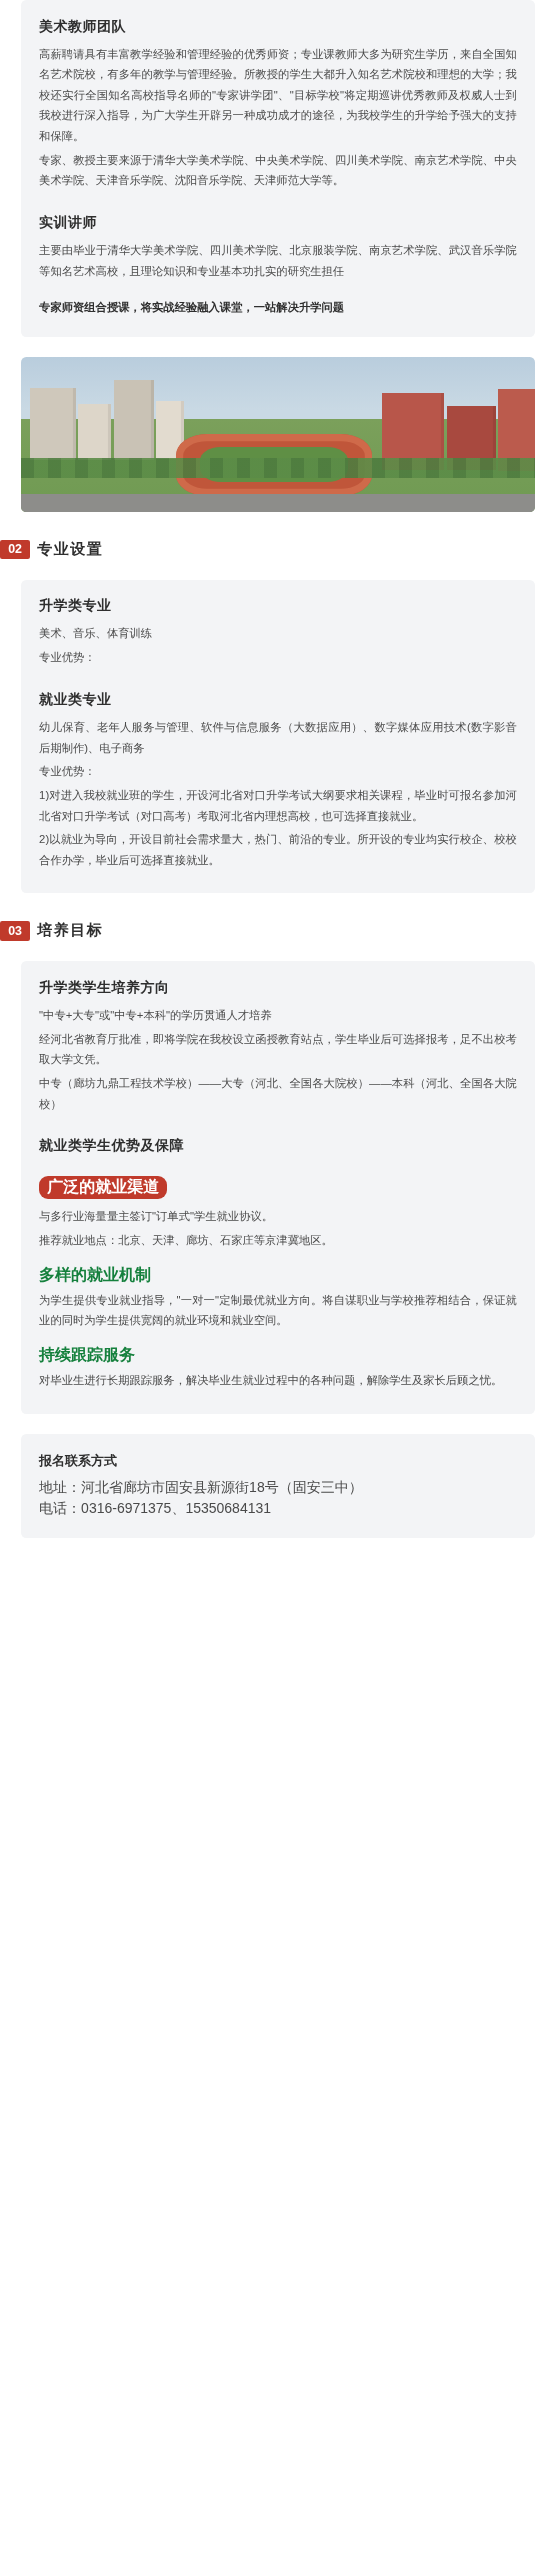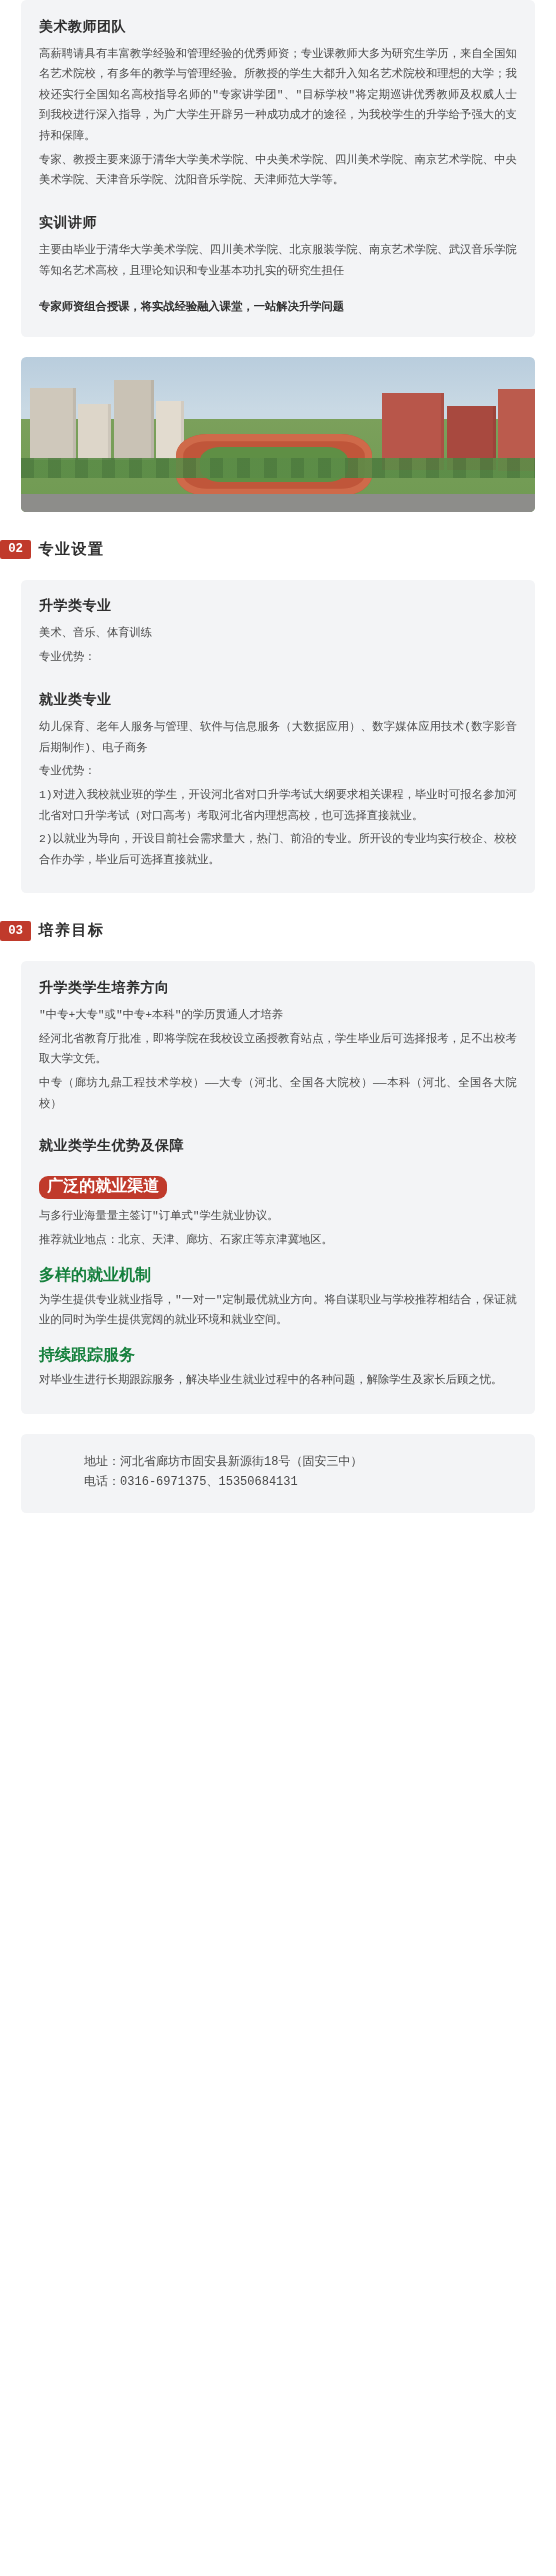--- a/index.html
+++ b/index.html
@@ -11,21 +11,20 @@
     width: 556px;
     font-family: "Liberation Sans", sans-serif;
     color: #333333;
     -webkit-font-smoothing: antialiased;
   }
   .page {
     width: 556px;
     margin: 0 auto;
     background: #ffffff;
     position: relative;
-    font-family: Liberation Mono, monospace;
   }
 
   
   .card {
     background: #f3f4f6;
     border-radius: 5.2px;
     margin: 0 20.6px;
     padding: 17.5px 18.5px 19.6px 18.5px;
     box-sizing: border-box;
   }
@@ -157,24 +156,23 @@
   }
 
   
   .contact-title {
     font-size: 13px;
     font-weight: bold;
     color: #2f2f2f;
     margin: 0 0 7.2px 0;
   }
   .contact-line {
-    font-size: 12px;
+    font-size: 14px;
     line-height: 20.6px;
     color: #4a4a4a;
-    margin-left: 45px;
   }
   .spacer-40 { height: 20.6px; }
 </style>
 </head>
 <body>
 
 <div class="page">
 
   <div class="card">
     <div class="sect-title">美术教师团队</div>
@@ -242,20 +240,21 @@
     <div class="block-title">多样的就业机制</div>
     <div class="para">为学生提供专业就业指导，"一对一"定制最优就业方向。将自谋职业与学校推荐相结合，保证就业的同时为学生提供宽阔的就业环境和就业空间。</div>
 
     <div class="block-title">持续跟踪服务</div>
     <div class="para">对毕业生进行长期跟踪服务，解决毕业生就业过程中的各种问题，解除学生及家长后顾之忧。</div>
   </div>
 
   <div class="spacer-40"></div>
 
   <div class="card">
+    <div class="contact-title">报名联系方式</div>
     <div class="contact-line">地址：河北省廊坊市固安县新源街18号（固安三中）</div>
     <div class="contact-line">电话：0316-6971375、15350684131</div>
   </div>
 
   <div class="spacer-40"></div>
 
 </div>
 
 
 </body></html>

